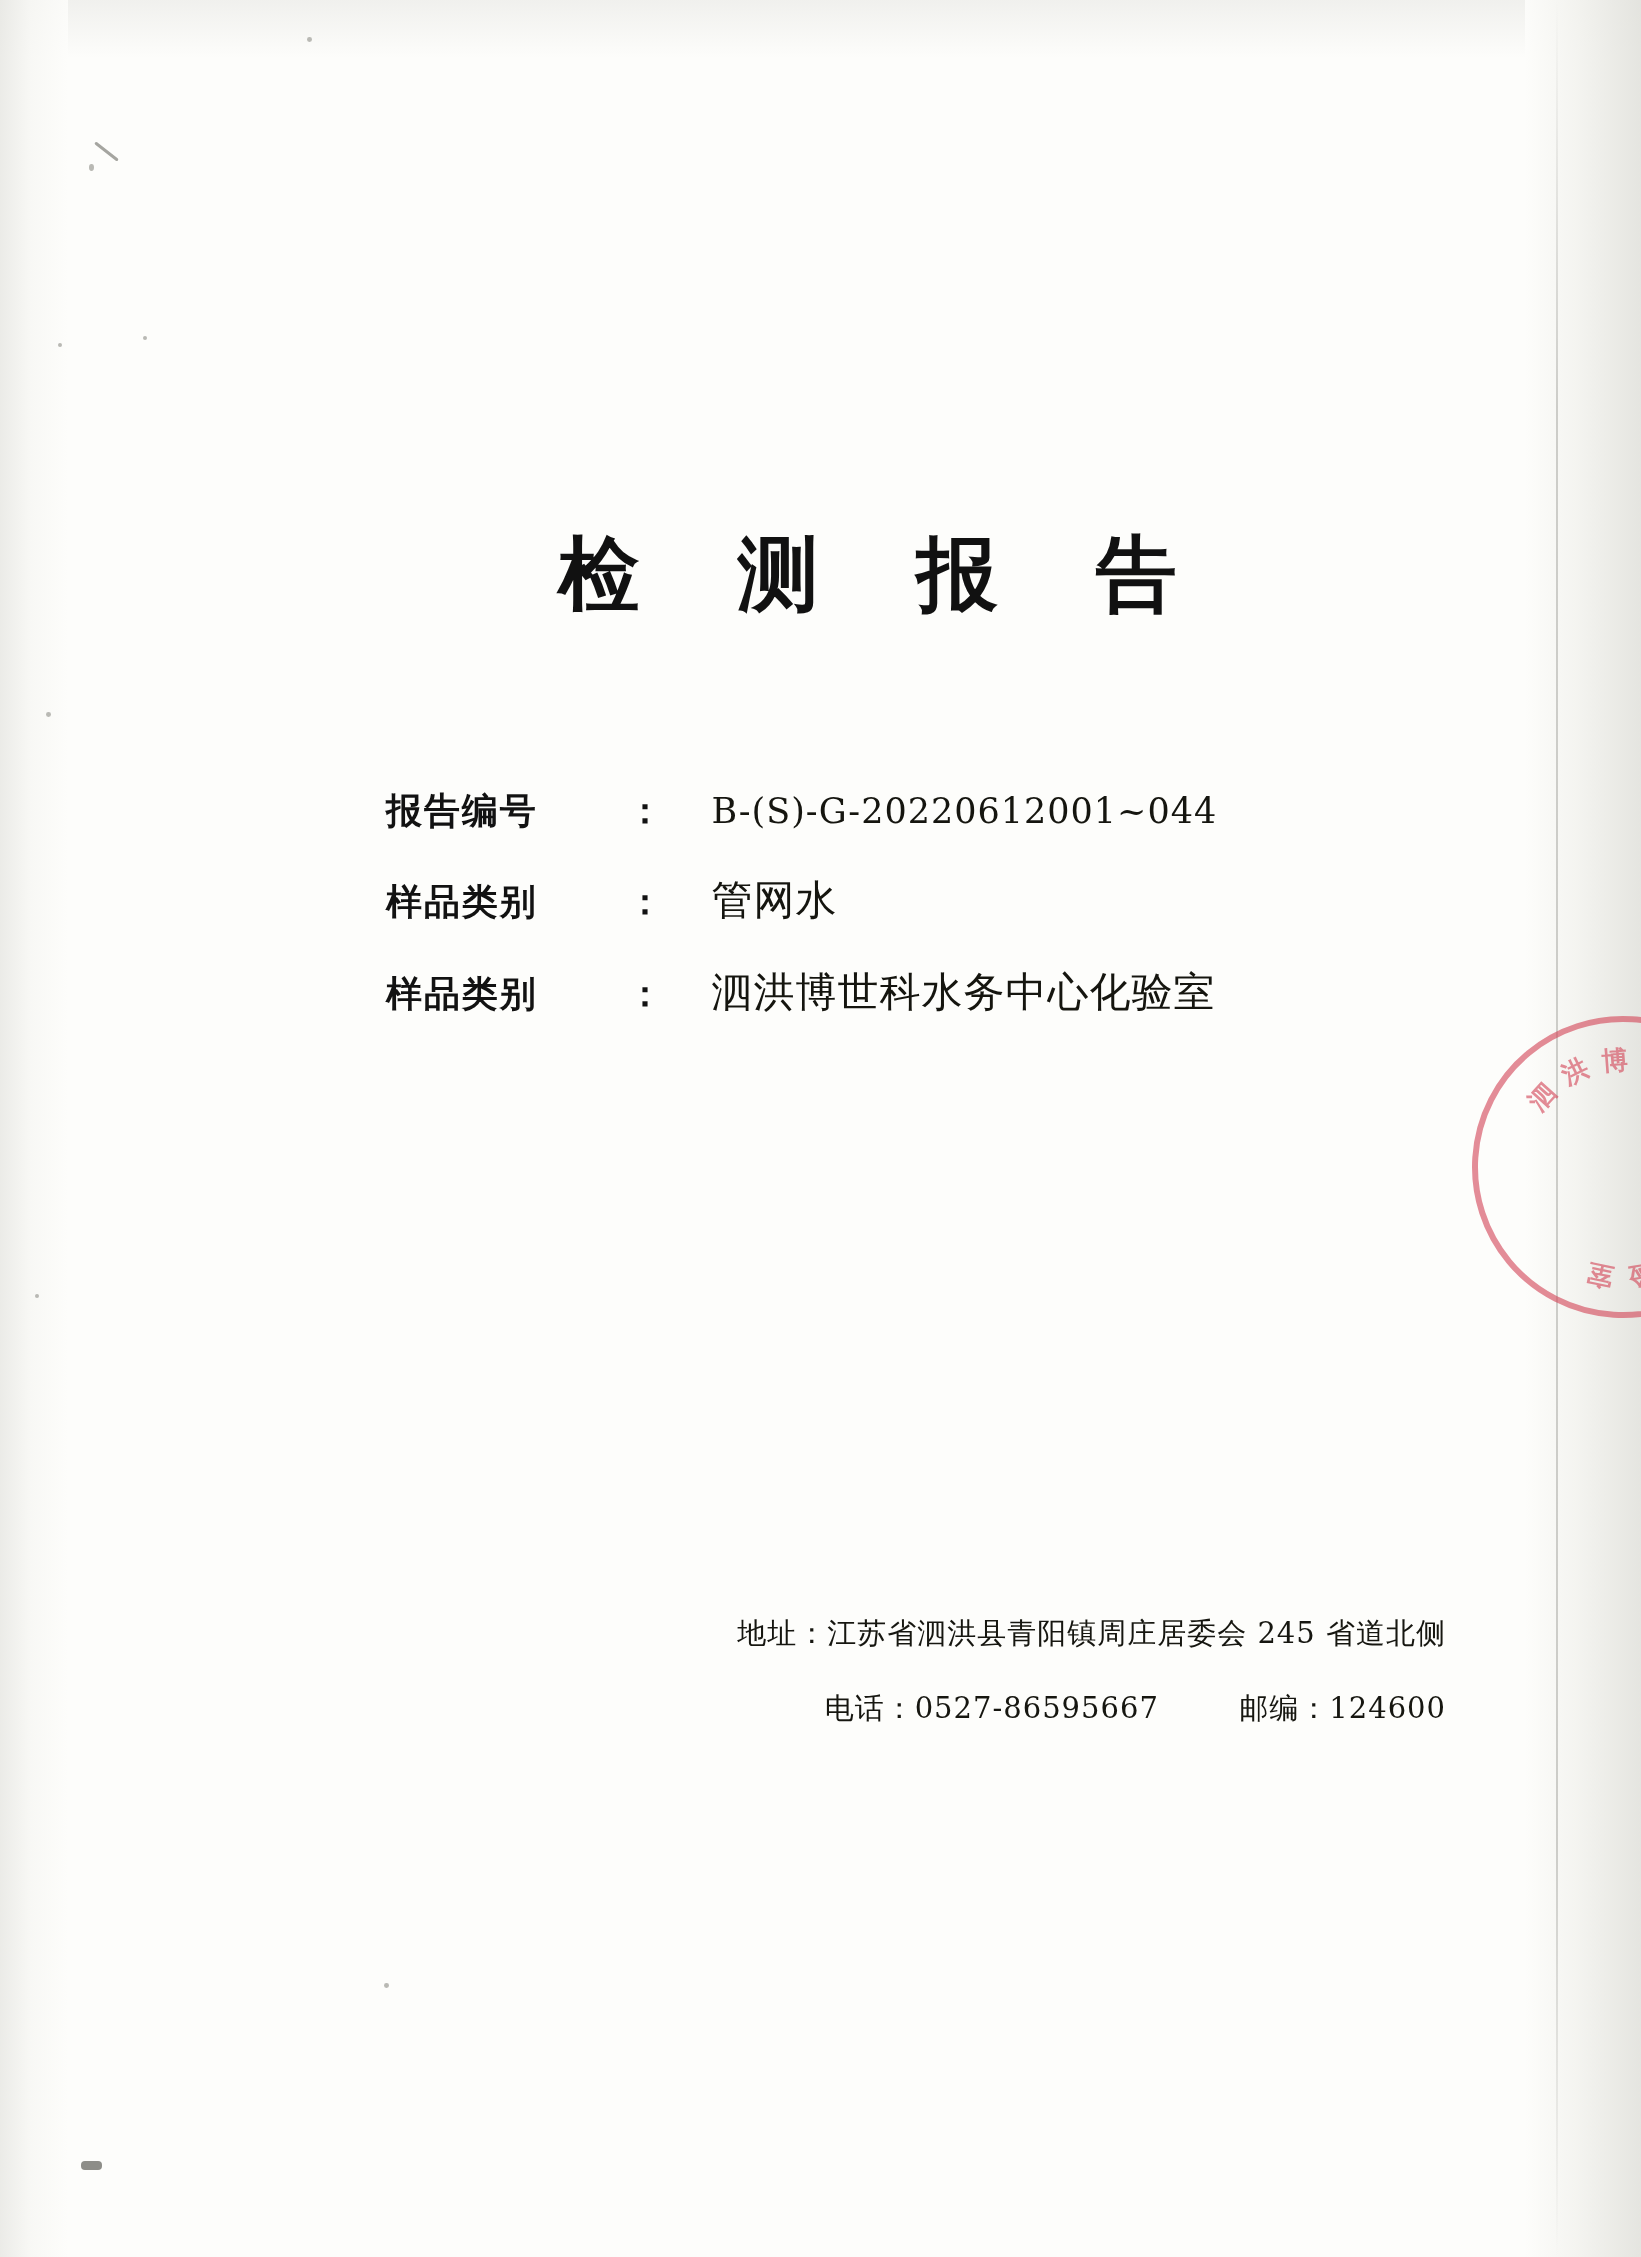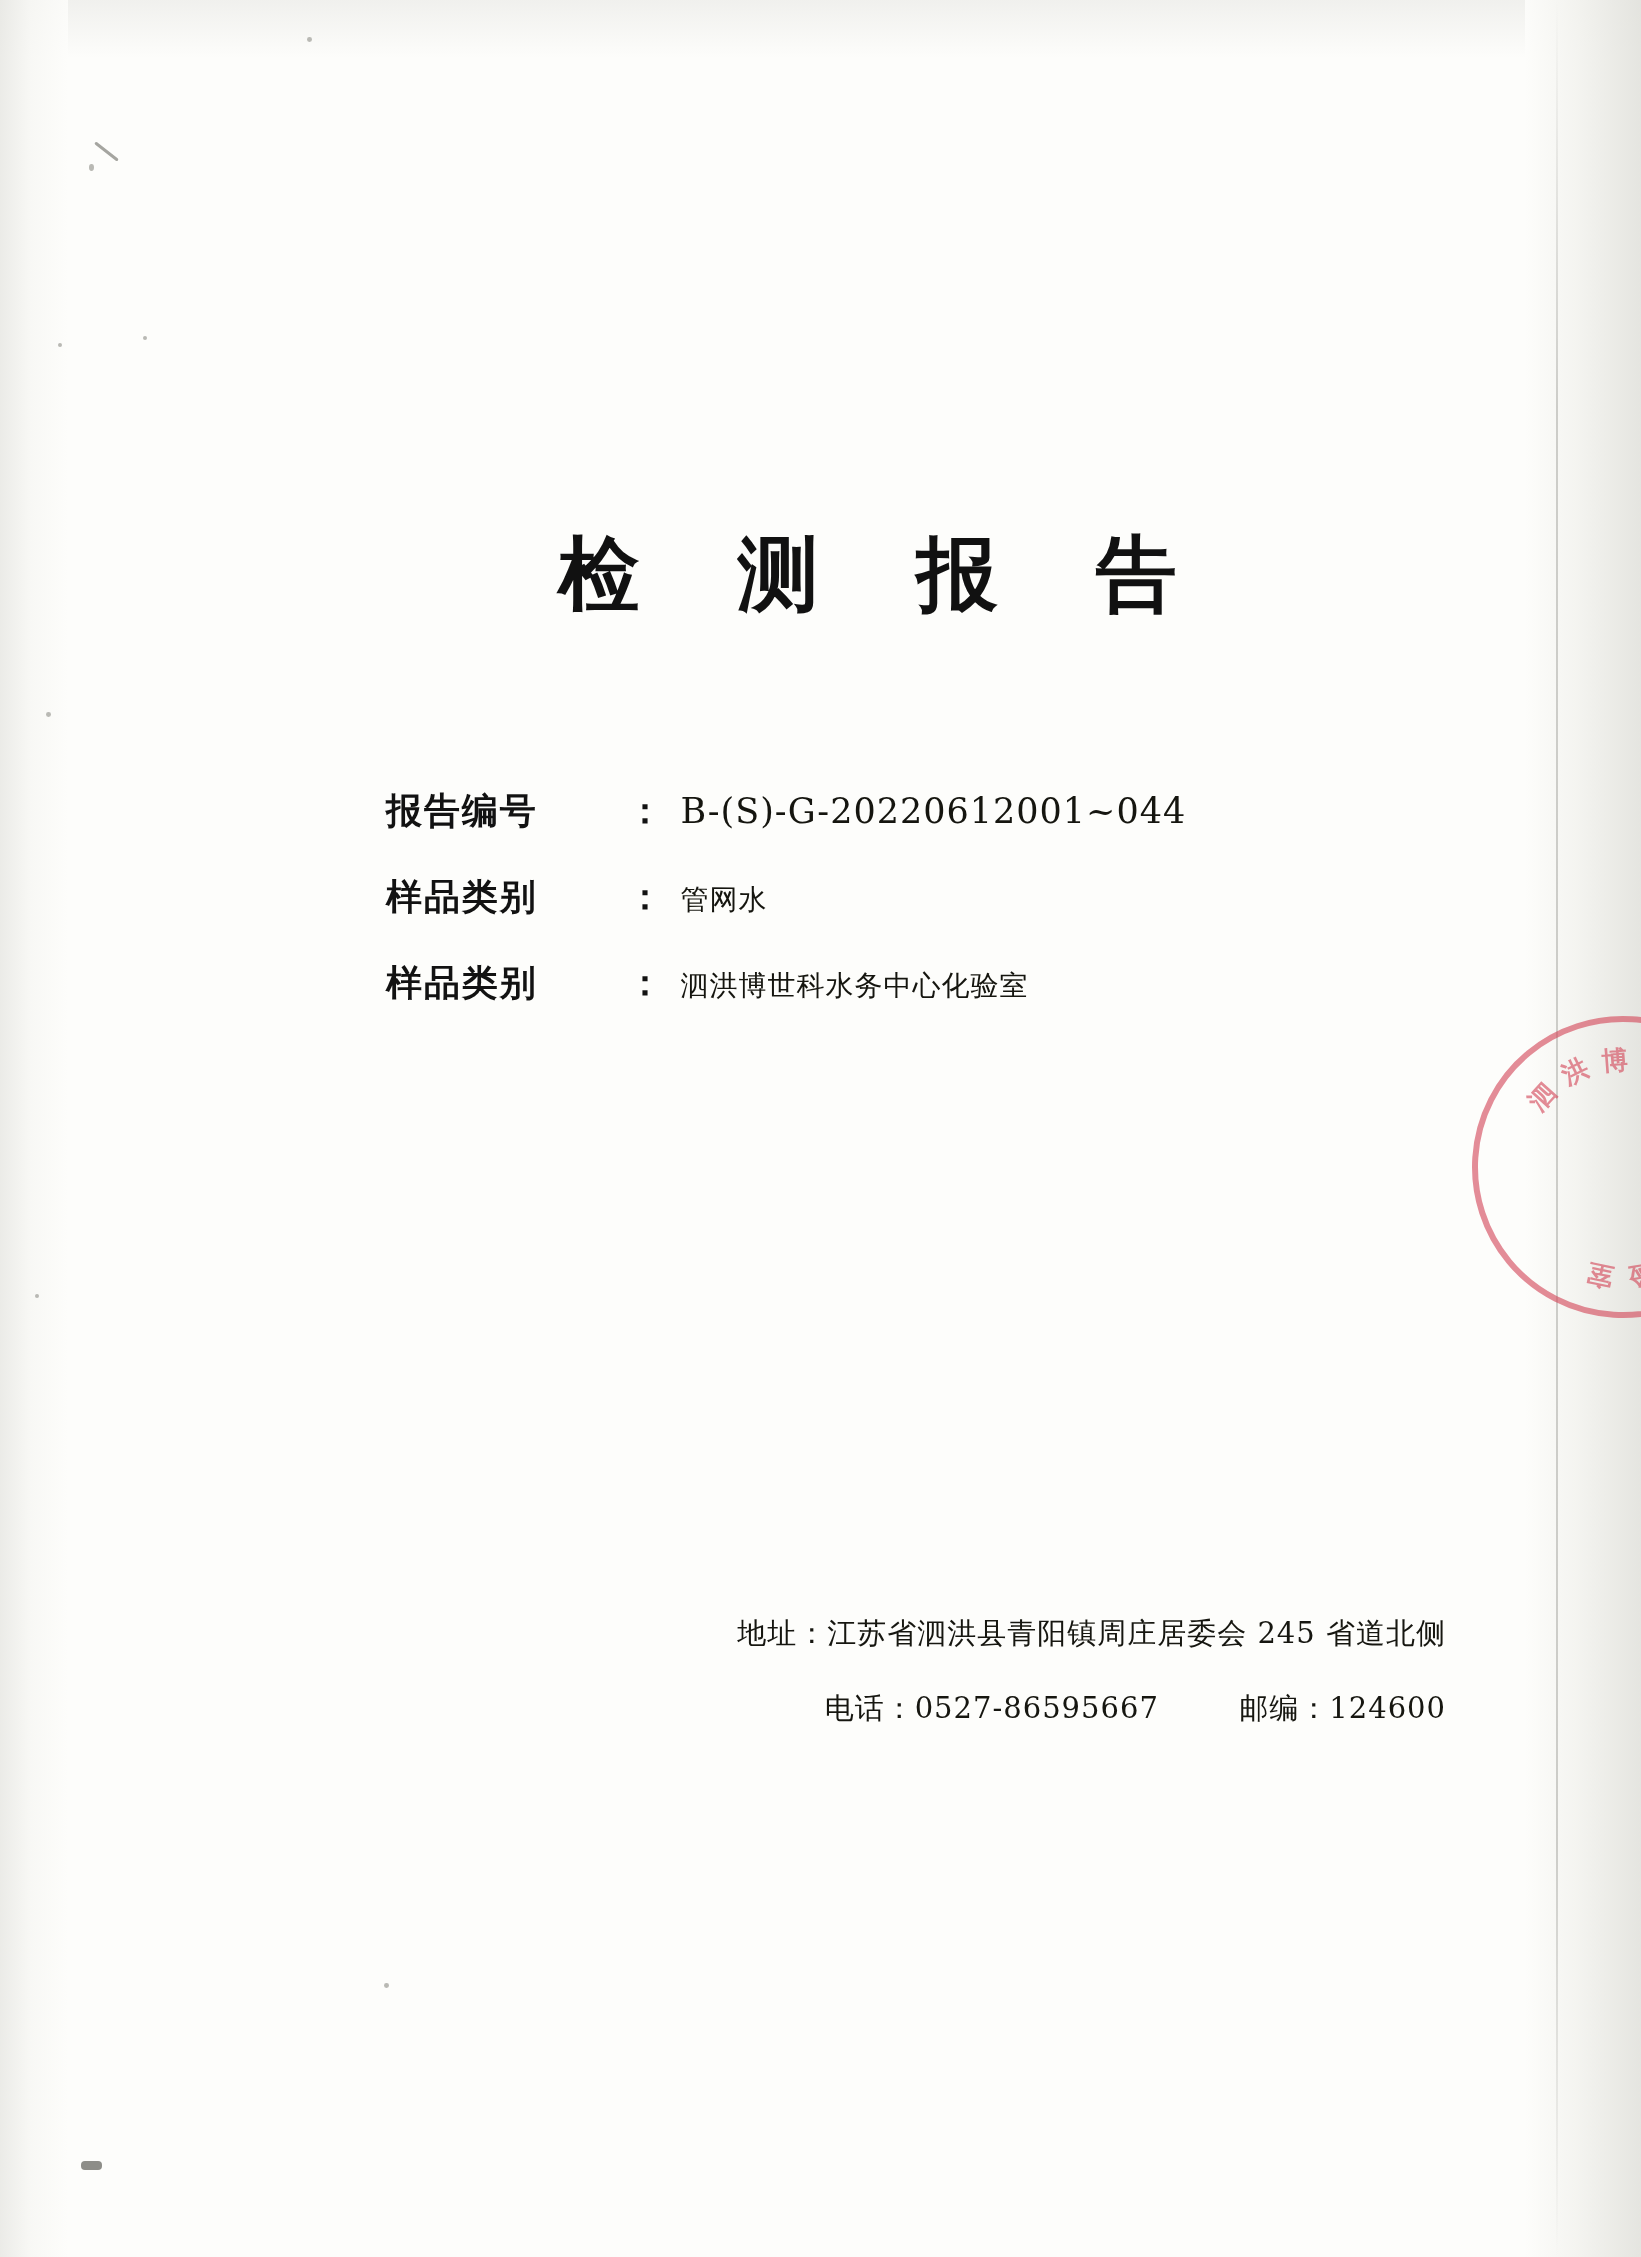--- a/index.html
+++ b/index.html
@@ -105,24 +105,25 @@
     font-weight: bold;
     font-size: 36px;
     color: #121212;
     margin-right: 17.4px;
   }
   .field-value {
     font-family: "DejaVu Serif", "Liberation Serif", serif;
     font-size: 35px;
     letter-spacing: 1px;
     color: #15150f;
+    margin-left: 31px;
   }
   .field-value.sans {
     font-family: "DejaVu Sans", "Liberation Sans", sans-serif;
-    font-size: 28px;
+    font-size: 41px;
     letter-spacing: 1px;
   }
 
   
   .seal {
     position: absolute;
     left: 1472px;
     top: 1016px;
     width: 290px;
     height: 290px;

